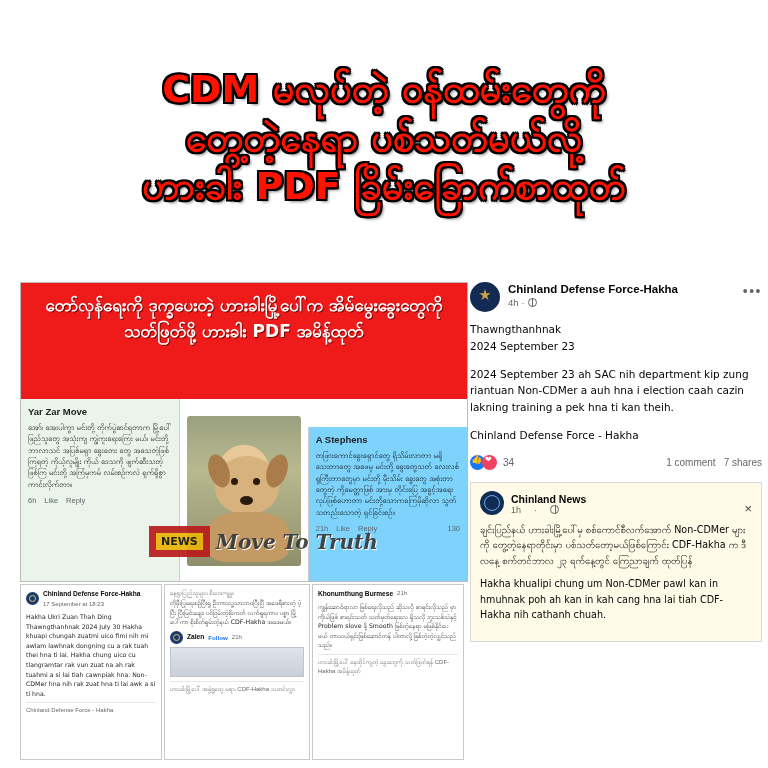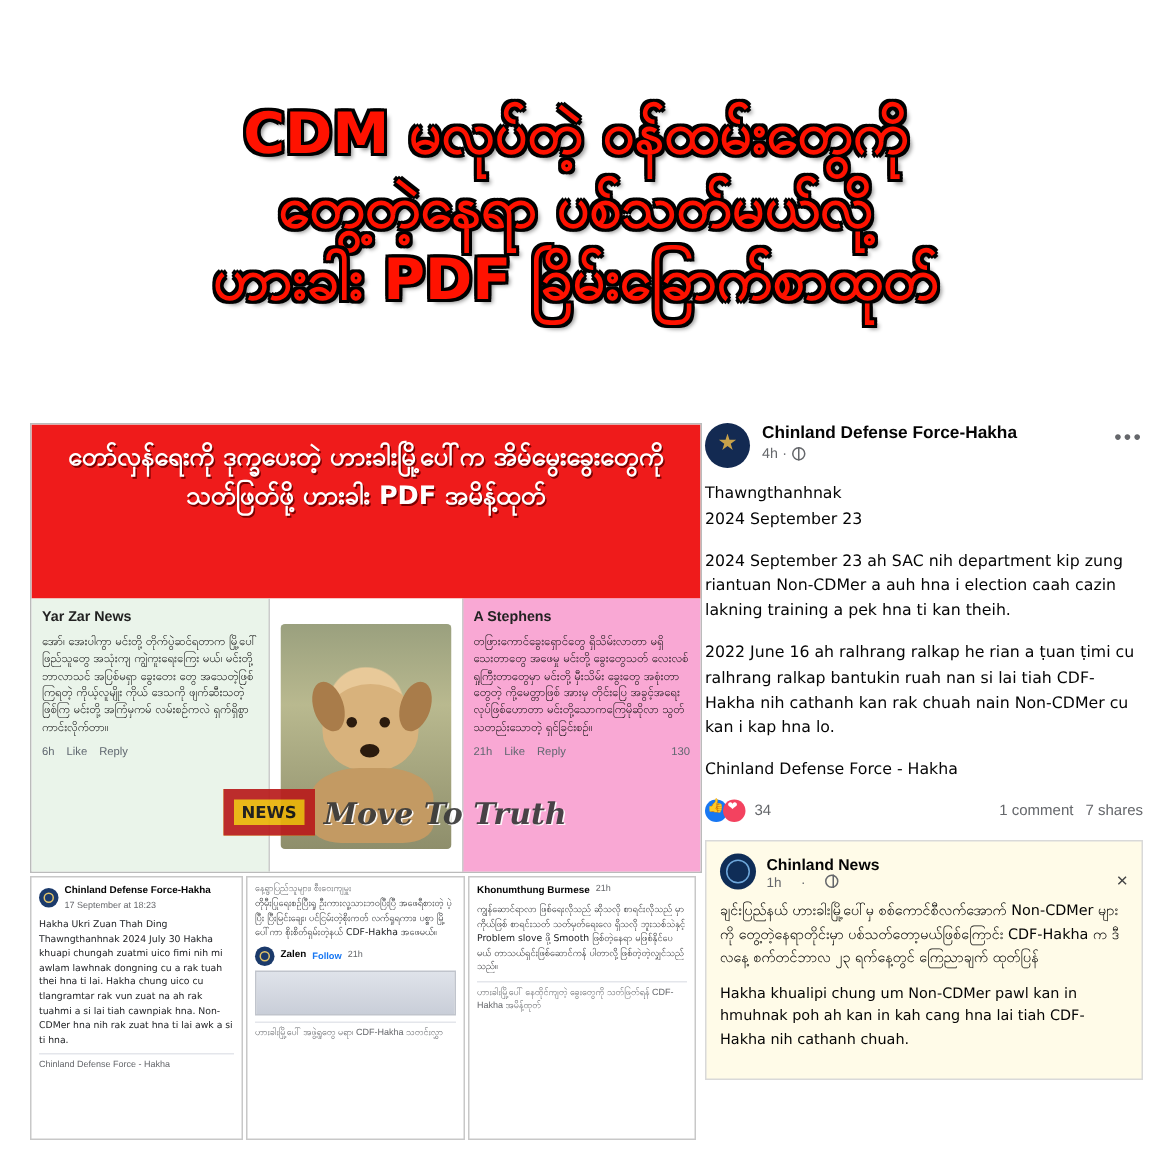--- a/index.html
+++ b/index.html
@@ -66,21 +66,21 @@
   }
   .post-card {
     padding: 6px 7px;
     font-size: 8px;
     line-height: 1.45;
     color: #111;
     overflow: hidden;
   }
   .pc-left { width: 160px; background: #eaf4ea; border-right: 1px solid #ccc; }
   .pc-mid  { width: 128px; background: #ffffff; display: flex; align-items: center; justify-content: center; }
-  .pc-right{ width: 160px; background: #f9a8d4; border-left: 1px solid #ccc; }
+  .pc-right{ width: 160px; background: #7dd3fc; border-left: 1px solid #ccc; margin-top: 28px; }
   .pc-name { font-weight: bold; font-size: 9.5px; color: #222; margin-bottom: 3px; }
   .pc-text { font-family: "DejaVu Sans", sans-serif; font-size: 7.6px; line-height: 1.5; }
   .pc-foot { margin-top: 6px; font-size: 7.5px; color: #606770; display: flex; gap: 8px; }
   .dog {
     width: 120px; height: 150px; border-radius: 3px;
     background:
       radial-gradient(circle at 50% 36%, #e8c999 0 22%, rgba(232,201,153,0) 23%),
       linear-gradient(#9aa07e 0%, #b9b98f 36%, #8e8e6b 100%);
     position: relative; overflow: hidden;
   }
@@ -188,21 +188,21 @@
     <div class="hl-line hl-3">ဟားခါး PDF ခြိမ်းခြောက်စာထုတ်</div>
   </div>
 
   <div class="left-col">
 
     <div class="poster">
       <div class="poster-banner">တော်လှန်ရေးကို ဒုက္ခပေးတဲ့ ဟားခါးမြို့ပေါ်က အိမ်မွေးခွေးတွေကို သတ်ဖြတ်ဖို့ ဟားခါး PDF အမိန့်ထုတ်</div>
       <div class="poster-body">
 
         <div class="post-card pc-left">
-          <div class="pc-name">Yar Zar News</div>
+          <div class="pc-name">Yar Zar Move</div>
           <div class="pc-text">အော်၊ အေးပါကွာ မင်းတို့ တိုက်ပွဲဆင်ရတာက မြို့ပေါ် ဖြည်သူတွေ အသုံးကျ ကျွဲကူးရေးကြေး မယ်၊ မင်းတို့ဘာလာသင် အပြစ်မရှာ ခွေးတေး တွေ အသေတဲ့ဖြစ်ကြရတဲ့ ကိုယ့်လူမျိုး ကိုယ် ဒေသကို ဖျက်ဆီးသတဲ့ဖြစ်ကြ မင်းတို့ အကြံမှကမ် လမ်းစဉ်ကလဲ ရှက်ရှိစွာကာင်းလိုက်တာ။</div>
           <div class="pc-foot">
             <span>6h</span>
             <span>Like</span>
             <span>Reply</span>
           </div>
         </div>
 
         <div class="post-card pc-mid">
           <div class="dog">
@@ -288,21 +288,20 @@
             <span class="globe"></span>
           </div>
         </span>
         <span class="dots">•••</span>
       </div>
 
       <div class="fb-text">
         <p style="margin-bottom:0">Thawngthanhnak</p>
         <p>2024 September 23</p>
         <p>2024 September 23 ah SAC nih department kip zung riantuan Non-CDMer a auh hna i election caah cazin lakning training a pek hna ti kan theih.</p>
-        <p>2022 June 16 ah ralhrang ralkap he rian a ṭuan ṭimi cu ralhrang ralkap bantukin ruah nan si lai tiah CDF-Hakha nih cathanh kan rak chuah nain Non-CDMer cu kan i kap hna lo.</p>
         <p>Chinland Defense Force - Hakha</p>
       </div>
 
       <div class="fb-stats">
         <span class="react">
           <span class="r-like"></span>
           <span class="r-love"></span>
           <span class="r-count">34</span>
         </span>
         <span class="right">1 comment</span>

